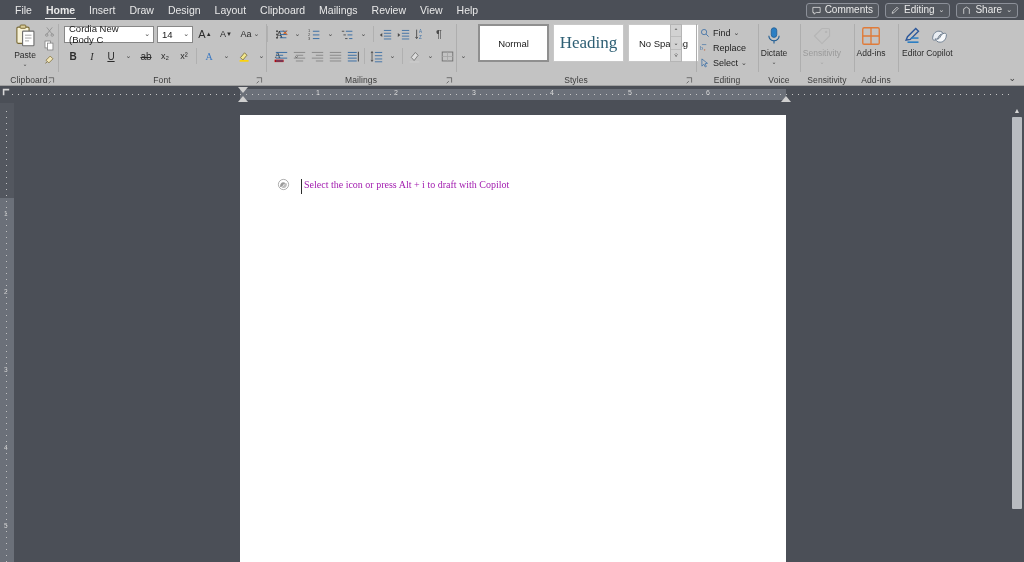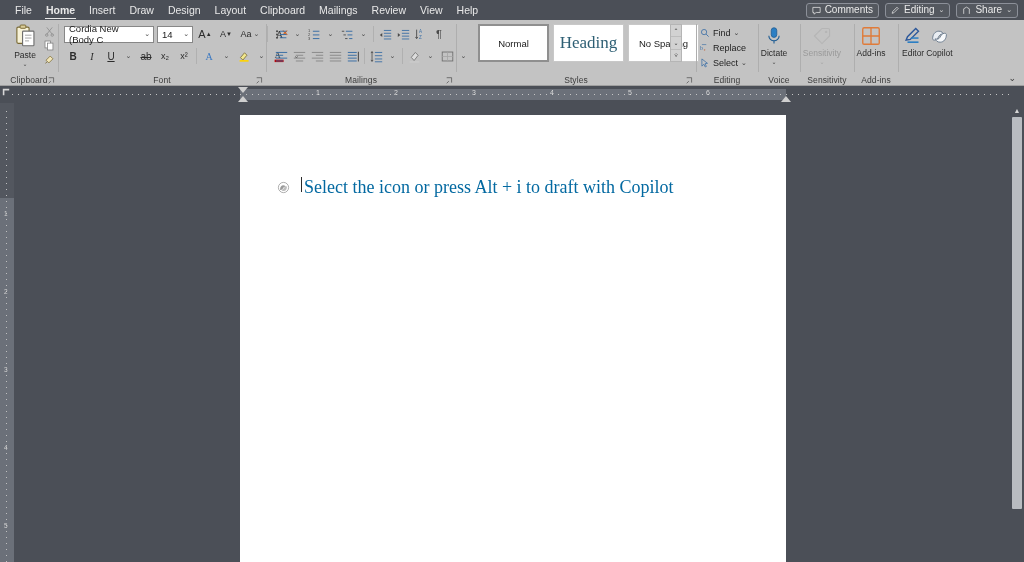--- a/index.html
+++ b/index.html
@@ -175,21 +175,21 @@
   }
   .page {
     position: absolute; left: 226px; top: 12px; width: 546px; height: 450px;
     background: #ffffff;
   }
   .copilot-line {
     position: absolute; left: 36px; top: 62px; display: flex; align-items: center; gap: 13px;
   }
   .cop-icon { width: 15px; height: 15px; display: flex; align-items: center; justify-content: center; }
   .cop-text {
-    font-size: 18px; color: #0369a1; font-family: "Liberation Serif", serif; white-space: nowrap;
+    font-size: 10px; color: #a21caf; font-family: "Liberation Serif", serif; white-space: nowrap;
     position: relative;
   }
   .caret-bar {
     position: absolute; left: -3px; top: 0px; width: 1px; height: 15px; background: #2b2b2b;
   }
 
   
   .vscroll {
     position: absolute; top: 103px; right: 0; width: 14px; bottom: 0;
     background: #4b4f57;

